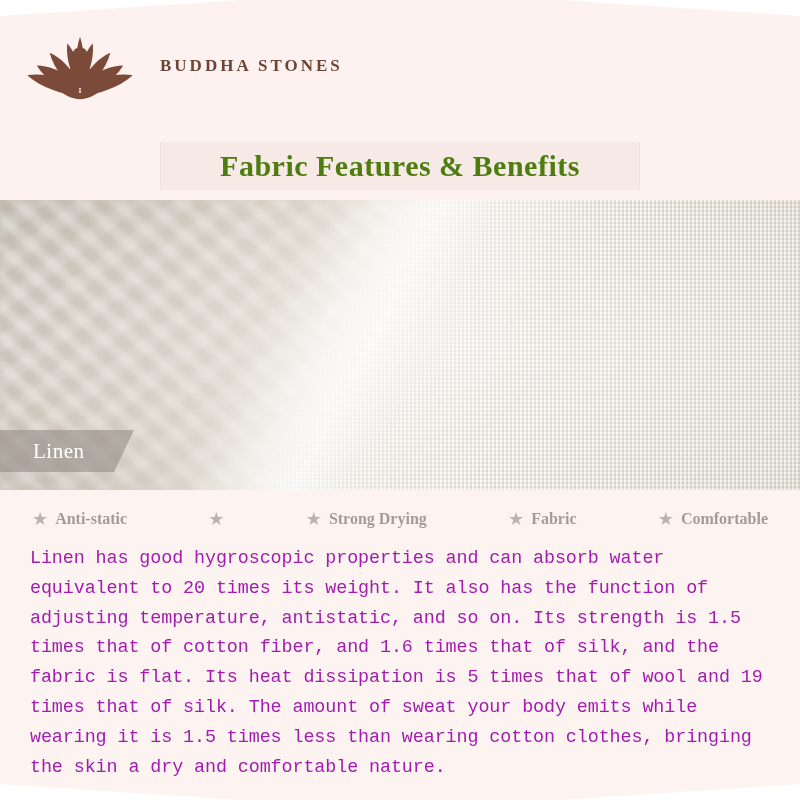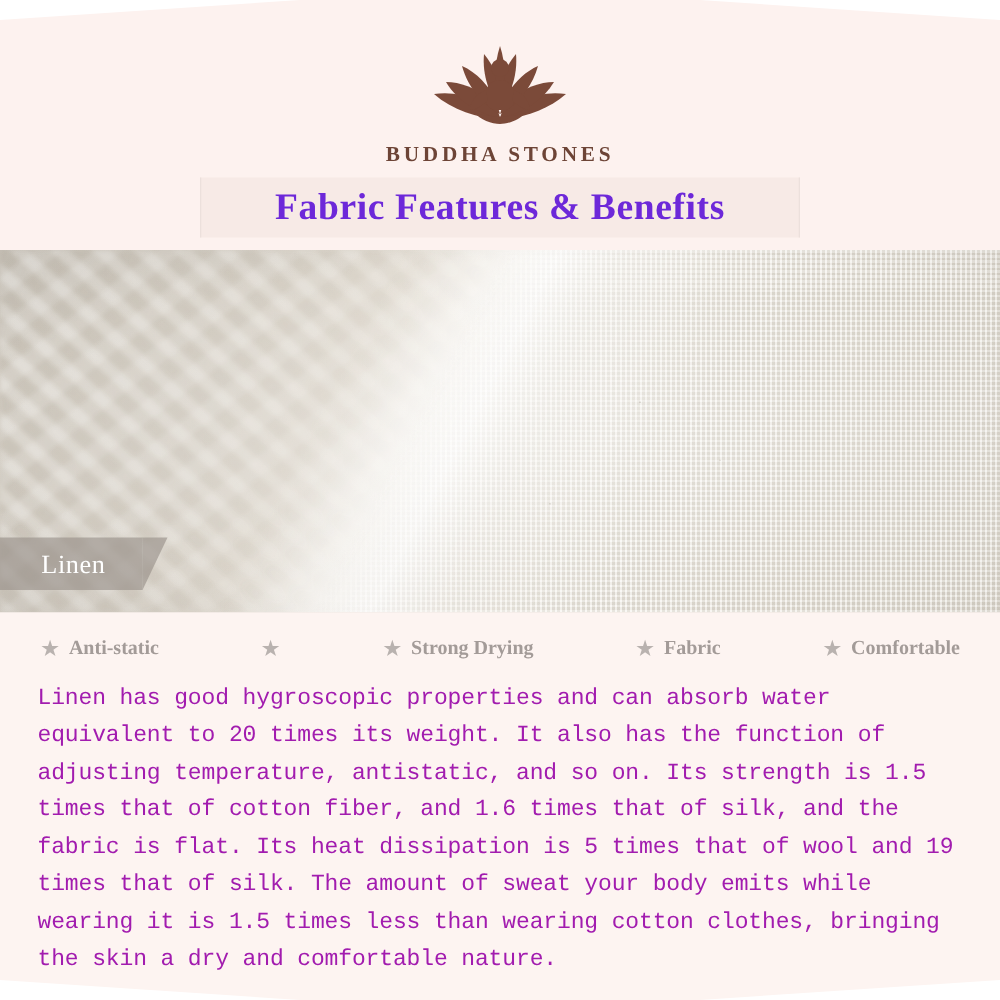--- a/index.html
+++ b/index.html
@@ -50,21 +50,21 @@
   .header {
     position: relative;
     height: 200px;
     background: #fdf2ef;
     z-index: 3;
   }
   .logo-wrap {
     width: 100%;
     padding-top: 18px;
     display: flex;
-    flex-direction: column;
+    flex-direction: row;
     align-items: center;
   }
   .logo-mark {
     width: 160px;
     height: 92px;
     display: block;
   }
   .brand-name {
     margin-top: 4px;
     font-size: 17px;
@@ -84,21 +84,21 @@
     border-left: 1px solid #ece0dc;
     border-right: 1px solid #ece0dc;
     display: flex;
     align-items: center;
     justify-content: center;
   }
   .title-band .title {
     font-family: "Liberation Serif", serif;
     font-weight: 700;
     font-size: 30px;
-    color: #6d28d9;
+    color: #4d7c0f;
     letter-spacing: 0.5px;
     white-space: nowrap;
   }
 
   
   .hero {
     position: relative;
     height: 290px;
     overflow: hidden;
     background: #ded8cf;

